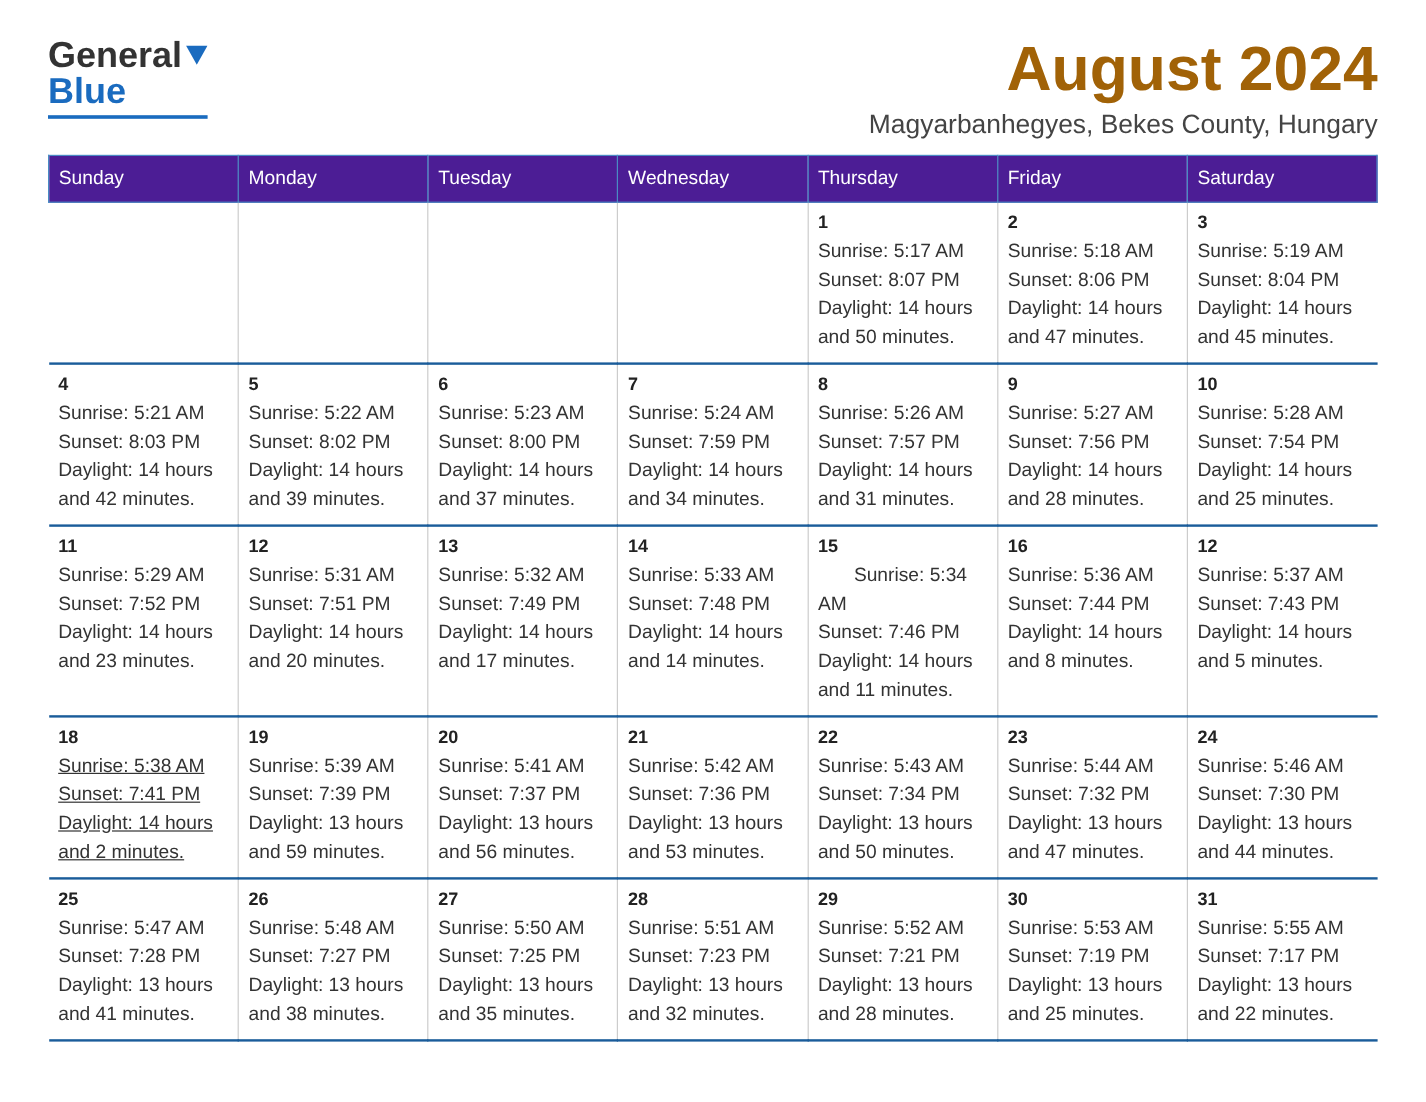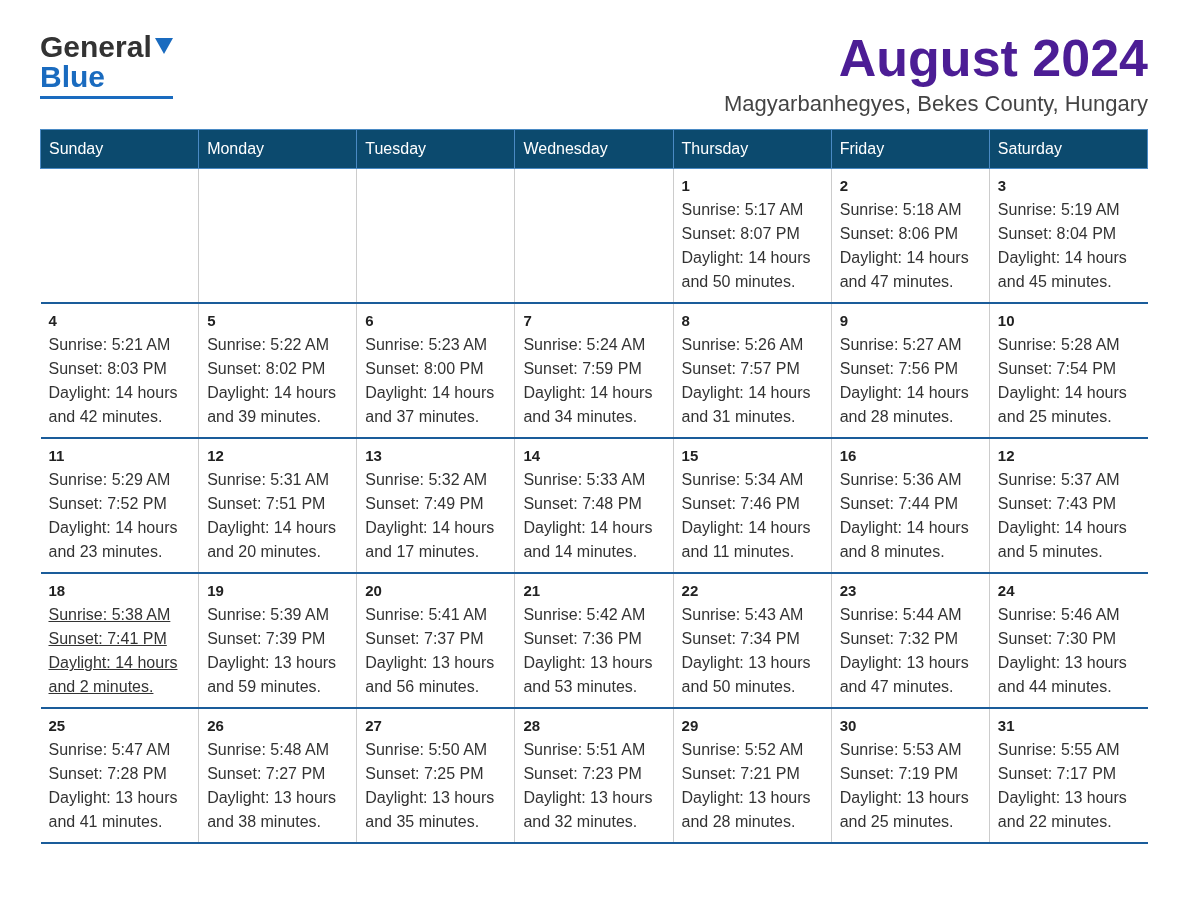--- a/index.html
+++ b/index.html
@@ -26,36 +26,36 @@
       height: 3px;
       background: #1a6bbf;
       margin-top: 2px;
     }
     .title-area {
       text-align: right;
     }
     .month-year {
       font-size: 52px;
       font-weight: bold;
-      color: #4c1d95;
+      color: #a16207;
       line-height: 1.1;
       text-align: right;
     }
     .location {
       font-size: 22px;
       color: #444;
       margin-top: 4px;
     }
     table {
       width: 100%;
       border-collapse: collapse;
       table-layout: fixed;
     }
     thead tr {
-      background-color: #0c4a6e;
+      background-color: #4c1d95;
     }
     thead th {
       color: #ffffff;
       padding: 10px 8px;
       font-size: 16px;
       font-weight: normal;
       text-align: left;
       border: 1px solid #4a8ac4;
     }
     tbody tr {
@@ -180,21 +180,21 @@
 Daylight: 14 hours
 and 20 minutes.</span></td>
         <td><span class="day-num">13</span><span class="day-info" style="white-space: pre-line;">Sunrise: 5:32 AM
 Sunset: 7:49 PM
 Daylight: 14 hours
 and 17 minutes.</span></td>
         <td><span class="day-num">14</span><span class="day-info" style="white-space: pre-line;">Sunrise: 5:33 AM
 Sunset: 7:48 PM
 Daylight: 14 hours
 and 14 minutes.</span></td>
-        <td><span class="day-num">15</span><span class="day-info" style="white-space: pre-line;">Sunrise: 5:34 AM
+        <td><span class="day-num">15</span><span class="day-info" style="white-space: pre-line; margin-left: 30px;">Sunrise: 5:34 AM
 Sunset: 7:46 PM
 Daylight: 14 hours
 and 11 minutes.</span></td>
         <td><span class="day-num">16</span><span class="day-info" style="white-space: pre-line;">Sunrise: 5:36 AM
 Sunset: 7:44 PM
 Daylight: 14 hours
 and 8 minutes.</span></td>
         <td><span class="day-num">12</span><span class="day-info" style="white-space: pre-line;">Sunrise: 5:37 AM
 Sunset: 7:43 PM
 Daylight: 14 hours

